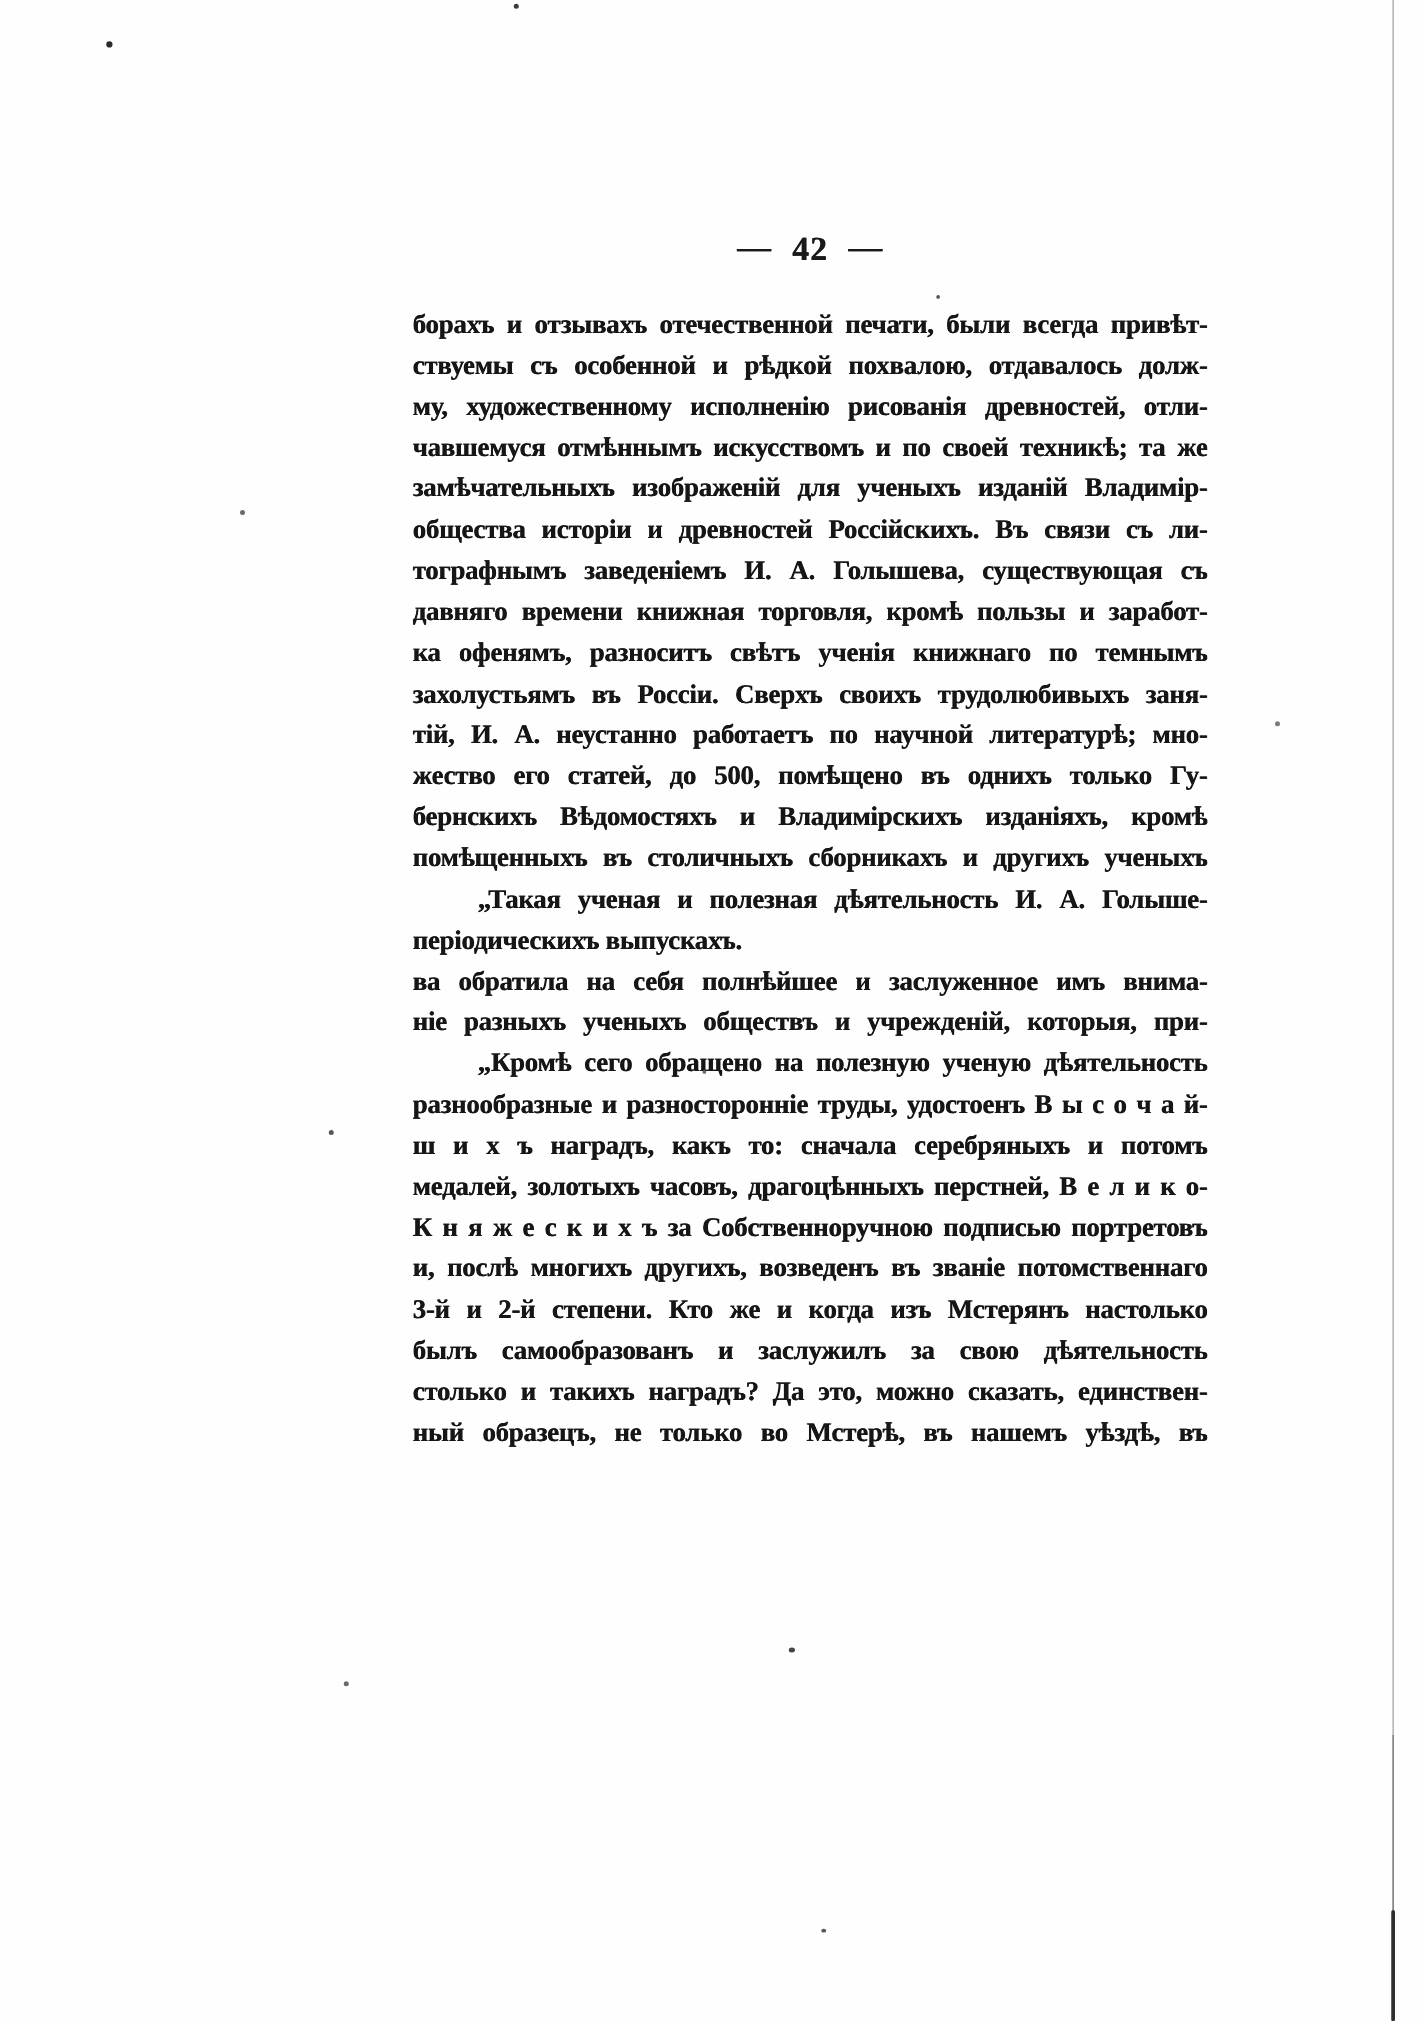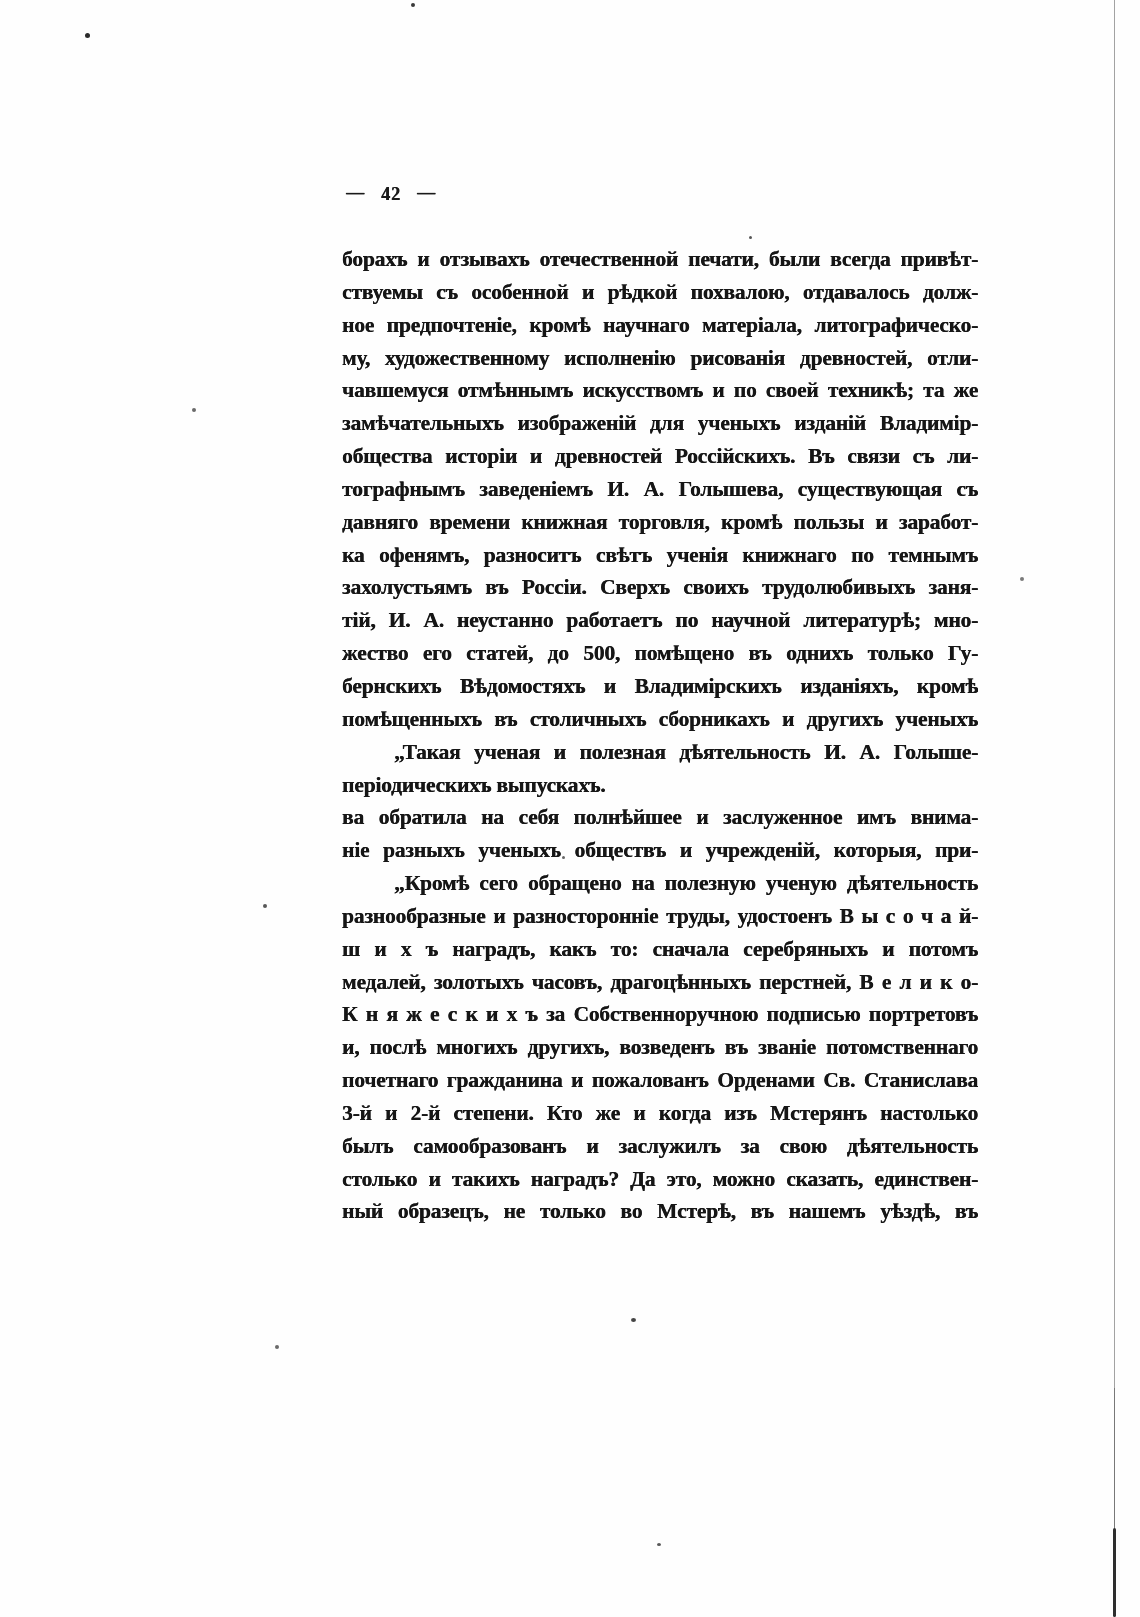--- a/index.html
+++ b/index.html
@@ -18,39 +18,39 @@
     position: absolute;
     inset: 0;
     background: #fefefe;
   }
   
   .page-header {
     position: absolute;
     top: 184px;
     left: 330px;
     width: 636px;
-    font-size: 18px;
+    text-align: center;
+    font-size: 27px;
     font-weight: 700;
     color: #1a1a1a;
     letter-spacing: 1px;
     text-shadow: 0.4px 0 0 currentColor;
   }
   .page-header .dash { margin: 0 16px; position: relative; top: -2px; }
   
   .text-block {
     position: absolute;
     top: 243px;
     left: 330px;
     width: 636px;
     font-size: 21.5px;
     font-weight: 700;
     color: #161616;
     letter-spacing: -0.2px;
     text-shadow: 0.35px 0 0 currentColor;
-    margin-left: 12px;
   }
   .text-line {
     height: 32.85px;
     line-height: 32.85px;
     overflow: hidden;
     white-space: normal;
     text-align: justify;
     text-align-last: justify;
   }
   .text-line.indent { text-indent: 52px; }
@@ -95,21 +95,20 @@
 
 <div class="scan-page">
 
   <div class="page-header">
     <span class="dash">—</span><span>42</span><span class="dash">—</span>
   </div>
 
   <div class="text-block">
       <div class="text-line">борахъ и отзывахъ отечественной печати, были всегда привѣт-</div>
       <div class="text-line">ствуемы съ особенной и рѣдкой похвалою, отдавалось долж-</div>
-      <div class="text-line">ное предпочтеніе, кромѣ научнаго матеріала, литографическо-</div>
       <div class="text-line">му, художественному исполненію рисованія древностей, отли-</div>
       <div class="text-line">чавшемуся отмѣннымъ искусствомъ и по своей техникѣ; та же</div>
       <div class="text-line">замѣчательныхъ изображеній для ученыхъ изданій Владимір-</div>
       <div class="text-line">общества исторіи и древностей Россійскихъ. Въ связи съ ли-</div>
       <div class="text-line">тографнымъ заведеніемъ И. А. Голышева, существующая съ</div>
       <div class="text-line">давняго времени книжная торговля, кромѣ пользы и заработ-</div>
       <div class="text-line">ка офенямъ, разноситъ свѣтъ ученія книжнаго по темнымъ</div>
       <div class="text-line">захолустьямъ въ Россіи. Сверхъ своихъ трудолюбивыхъ заня-</div>
       <div class="text-line">тій, И. А. неустанно работаетъ по научной литературѣ; мно-</div>
       <div class="text-line">жество его статей, до 500, помѣщено въ однихъ только Гу-</div>
@@ -118,21 +117,20 @@
       <div class="text-line indent">„Такая ученая и полезная дѣятельность И. А. Голыше-</div>
       <div class="text-line para-end">періодическихъ выпускахъ.</div>
       <div class="text-line">ва обратила на себя полнѣйшее и заслуженное имъ внима-</div>
       <div class="text-line">ніе разныхъ ученыхъ обществъ и учрежденій, которыя, при-</div>
       <div class="text-line indent">„Кромѣ сего обращено на полезную ученую дѣятельность</div>
       <div class="text-line">разнообразные и разносторонніе труды, удостоенъ В ы с о ч а й-</div>
       <div class="text-line">ш и х ъ наградъ, какъ то: сначала серебряныхъ и потомъ золотыхъ</div>
       <div class="text-line">медалей, золотыхъ часовъ, драгоцѣнныхъ перстней, В е л и к о-</div>
       <div class="text-line">К н я ж е с к и х ъ за Собственноручною подписью портретовъ</div>
       <div class="text-line">и, послѣ многихъ другихъ, возведенъ въ званіе потомственнаго</div>
-      <div class="text-line">почетнаго гражданина и пожалованъ Орденами Св. Станислава</div>
       <div class="text-line">3-й и 2-й степени. Кто же и когда изъ Мстерянъ настолько</div>
       <div class="text-line">былъ самообразованъ и заслужилъ за свою дѣятельность</div>
       <div class="text-line">столько и такихъ наградъ? Да это, можно сказать, единствен-</div>
       <div class="text-line">ный образецъ, не только во Мстерѣ, въ нашемъ уѣздѣ, въ</div>
     </div>
 
   <div class="scan-edge-line"></div>
   <div class="scan-edge-line-mid"></div>
   <div class="scan-edge-line-dark"></div>
 

